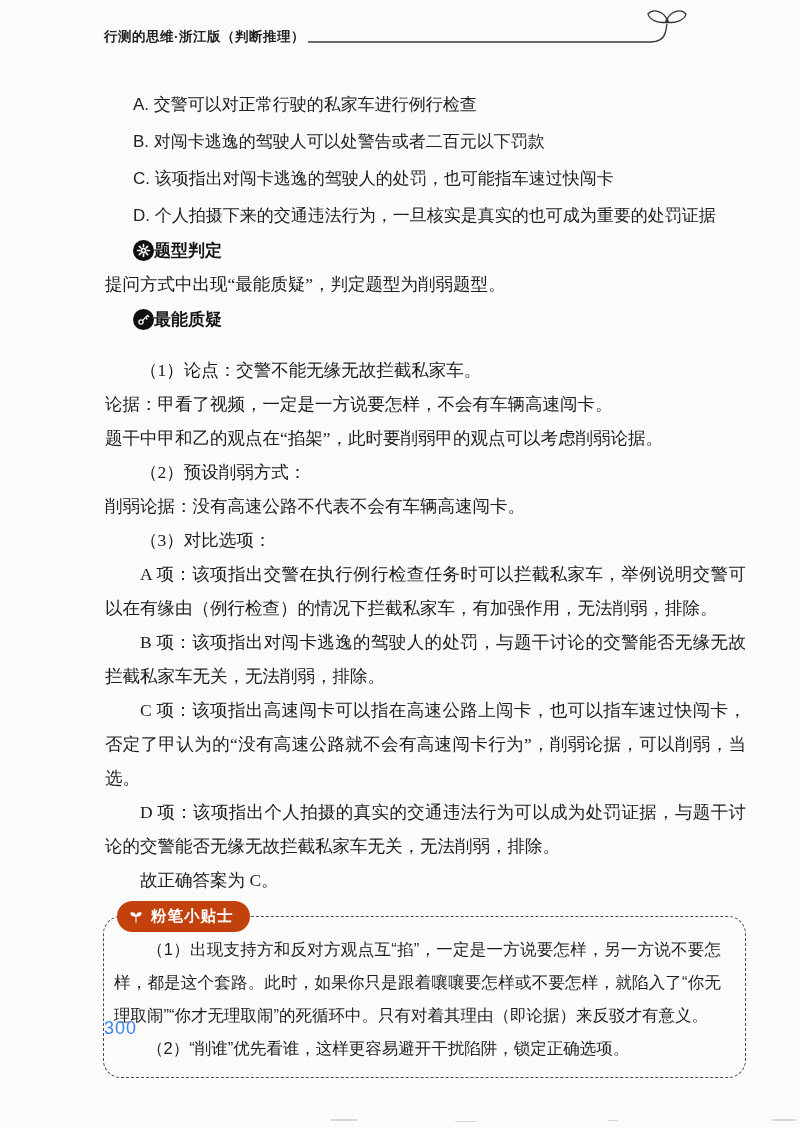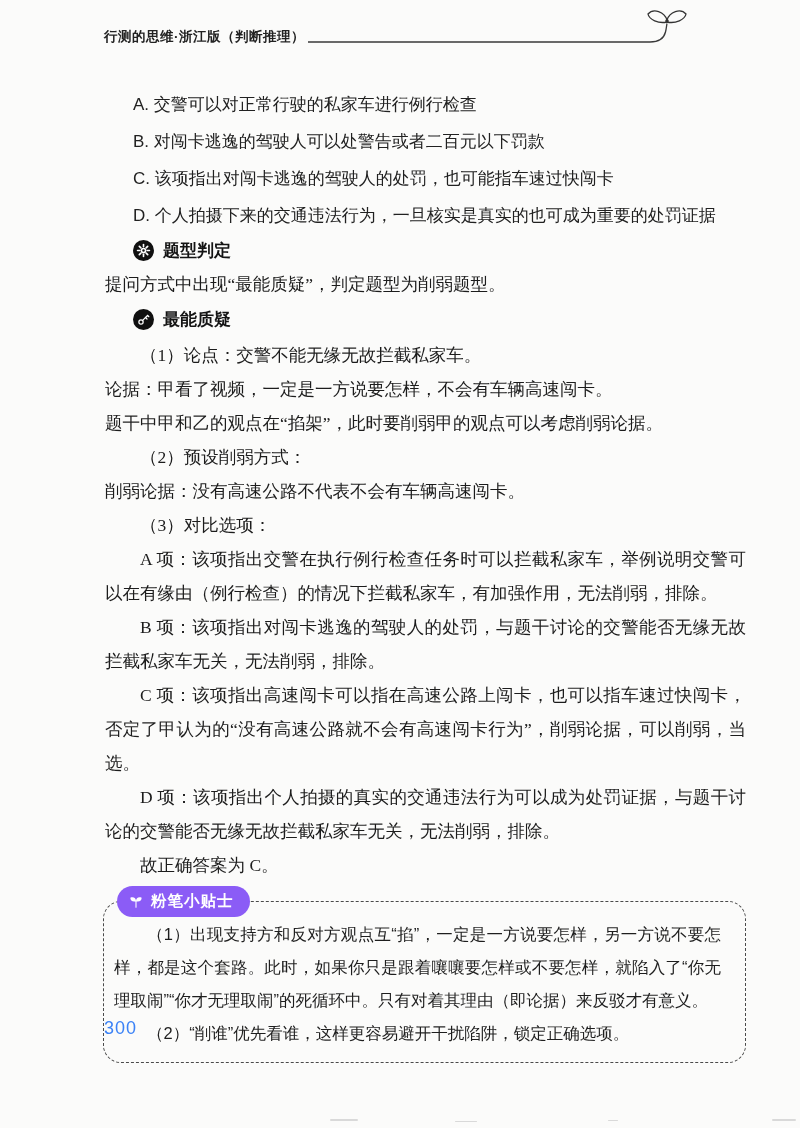--- a/index.html
+++ b/index.html
@@ -19,49 +19,49 @@
 
   
   .content{position:absolute;left:105px;top:86px;width:641px;}
 
   .option{
     line-height:37px;font-size:17px;color:#212121;
     padding-left:28px;white-space:nowrap;
   }
 
   .section-head{
-    display:flex;align-items:center;gap:9px;
+    display:flex;align-items:center;
     height:28px;margin-top:2px;margin-left:28px;
     font-size:17px;font-weight:bold;color:#141414;
   }
   .icon-circle{
     width:21px;height:21px;border-radius:50%;background:#101010;
     display:inline-flex;align-items:center;justify-content:center;flex:0 0 auto;
   }
   .icon-circle svg{display:block;}
 
   .body-para,.step-para{
     font-family:"Liberation Serif",serif;
     font-size:17.5px;line-height:34px;color:#1c1c1c;
     text-align:justify;
   }
   .body-para{margin:3px 0 4px 0;}
-  .steps{margin-top:5px;}
+  .steps{margin-top:20px;}
   .indent{text-indent:2em;}
   .flush{text-indent:0;}
 
   
   .tipbox{
     position:relative;margin-top:19px;margin-left:-2px;
     border:1.6px dashed #4a4a4a;border-radius:18px;
     padding:16px 24px 12px 10px;
   }
   .tip-pill{
     position:absolute;top:-16px;left:13px;height:31px;
-    background:#8b5cf6;color:#ffffff;border-radius:16px;
+    background:#c2410c;color:#ffffff;border-radius:16px;
     display:flex;align-items:center;gap:7px;padding:0 16px 0 11px;
     font-size:15.5px;font-weight:bold;letter-spacing:1px;
   }
   .tip-para{
     font-size:16.5px;line-height:33px;color:#1e1e1e;
     text-align:justify;text-indent:2em;
   }
 
   
   .page-number{

